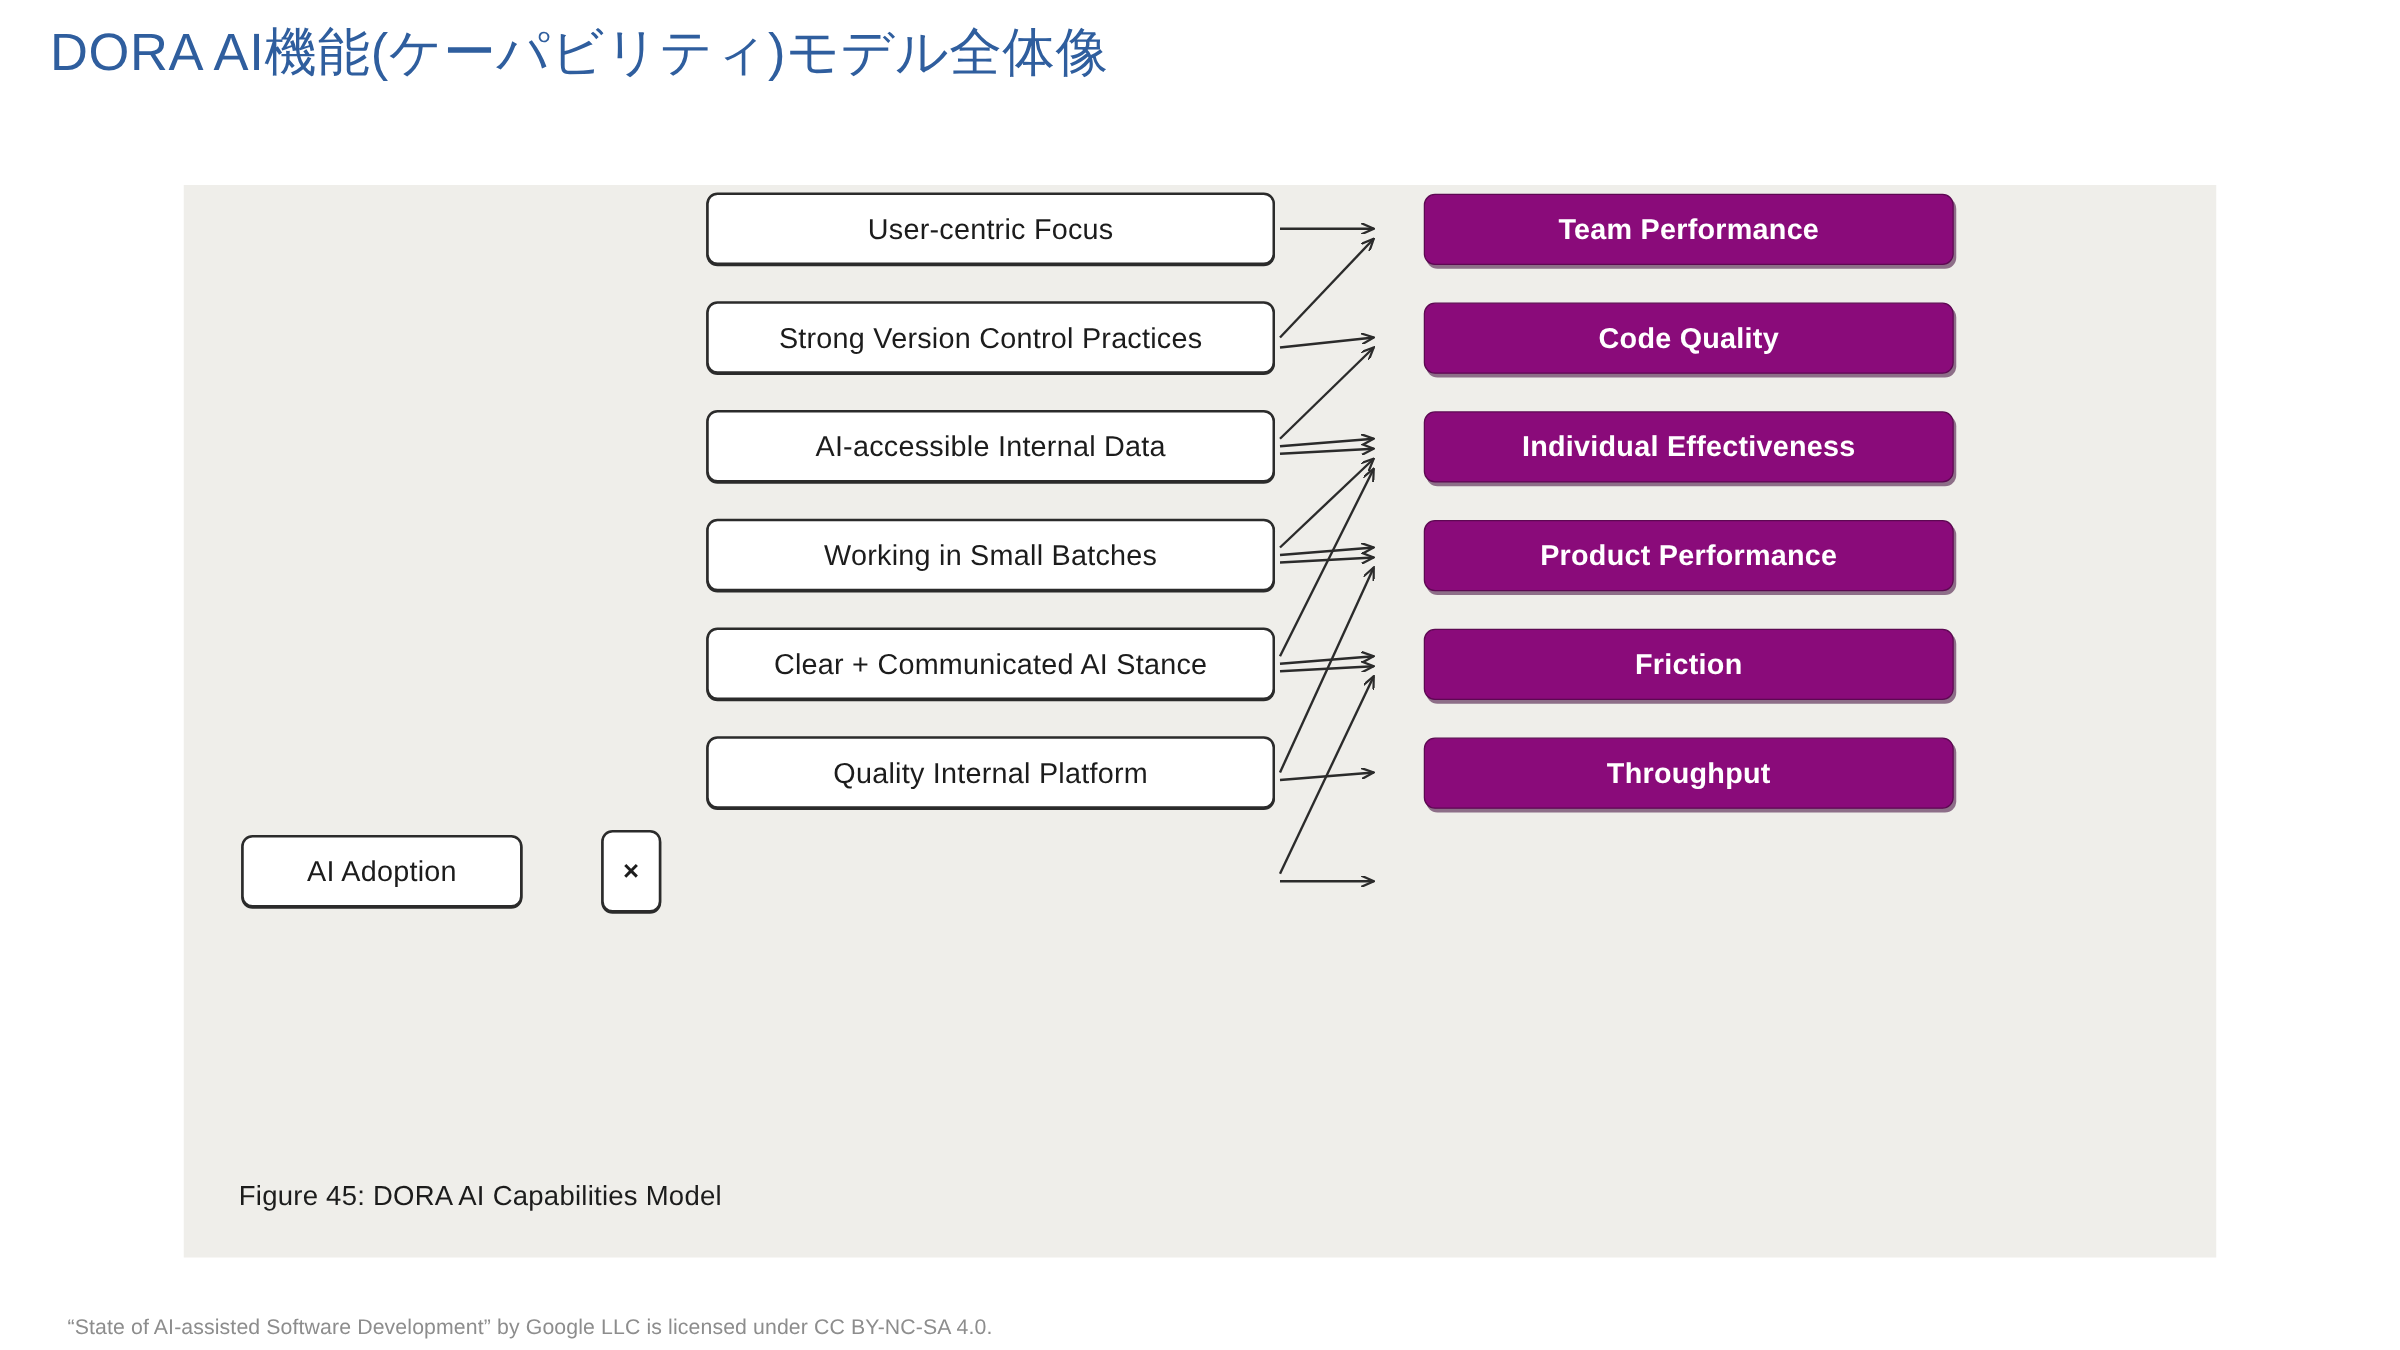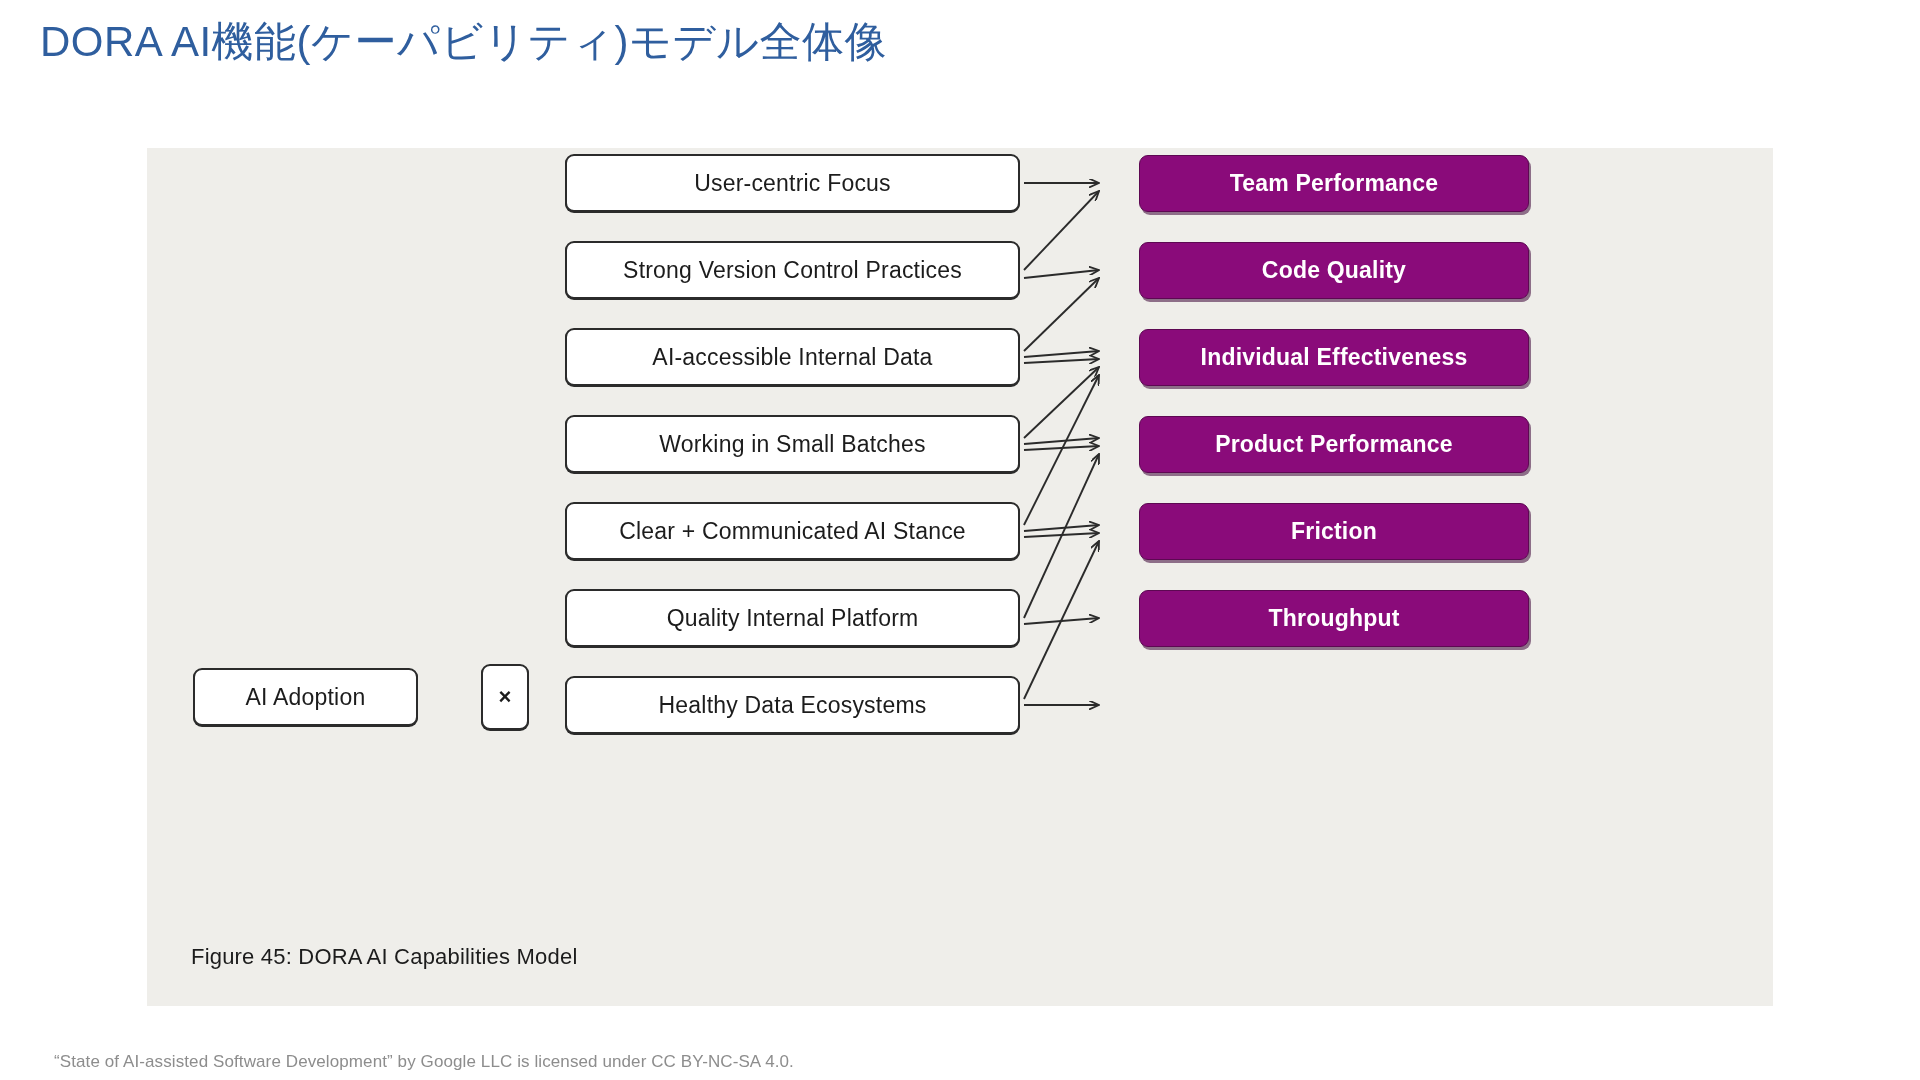--- a/index.html
+++ b/index.html
@@ -65,21 +65,21 @@
     left:310px; top:516px;
     width:48px; height:66px;
     font-size:22px; font-weight:700;
   }
   .cap-node{
     left:394px;
     width:455px; height:58px;
   }
   .out-node{
     left:968px;
-    width:390px; height:57px;
+    width:424px; height:57px;
   }
   
   #arrow-layer{
     position:absolute;
     left:0; top:0;
     width:1626px; height:858px;
     pointer-events:none;
   }
   
   #figure-caption{
@@ -165,23 +165,20 @@
   </div>
   <div class="node node-white cap-node" style="top:180px">
     <span>AI-accessible Internal Data</span>
   </div>
   <div class="node node-white cap-node" style="top:354px">
     <span>Clear + Communicated AI Stance</span>
   </div>
   <div class="node node-white cap-node" style="top:441px">
     <span>Quality Internal Platform</span>
   </div>
-  <div class="node node-white cap-node" style="top:528px">
-    <span>Healthy Data Ecosystems</span>
-  </div>
 
   <div class="node node-purple out-node" style="top:7px">
     <span>Team Performance</span>
   </div>
   <div class="node node-purple out-node" style="top:94px">
     <span>Code Quality</span>
   </div>
   <div class="node node-purple out-node" style="top:181px">
     <span>Individual Effectiveness</span>
   </div>

